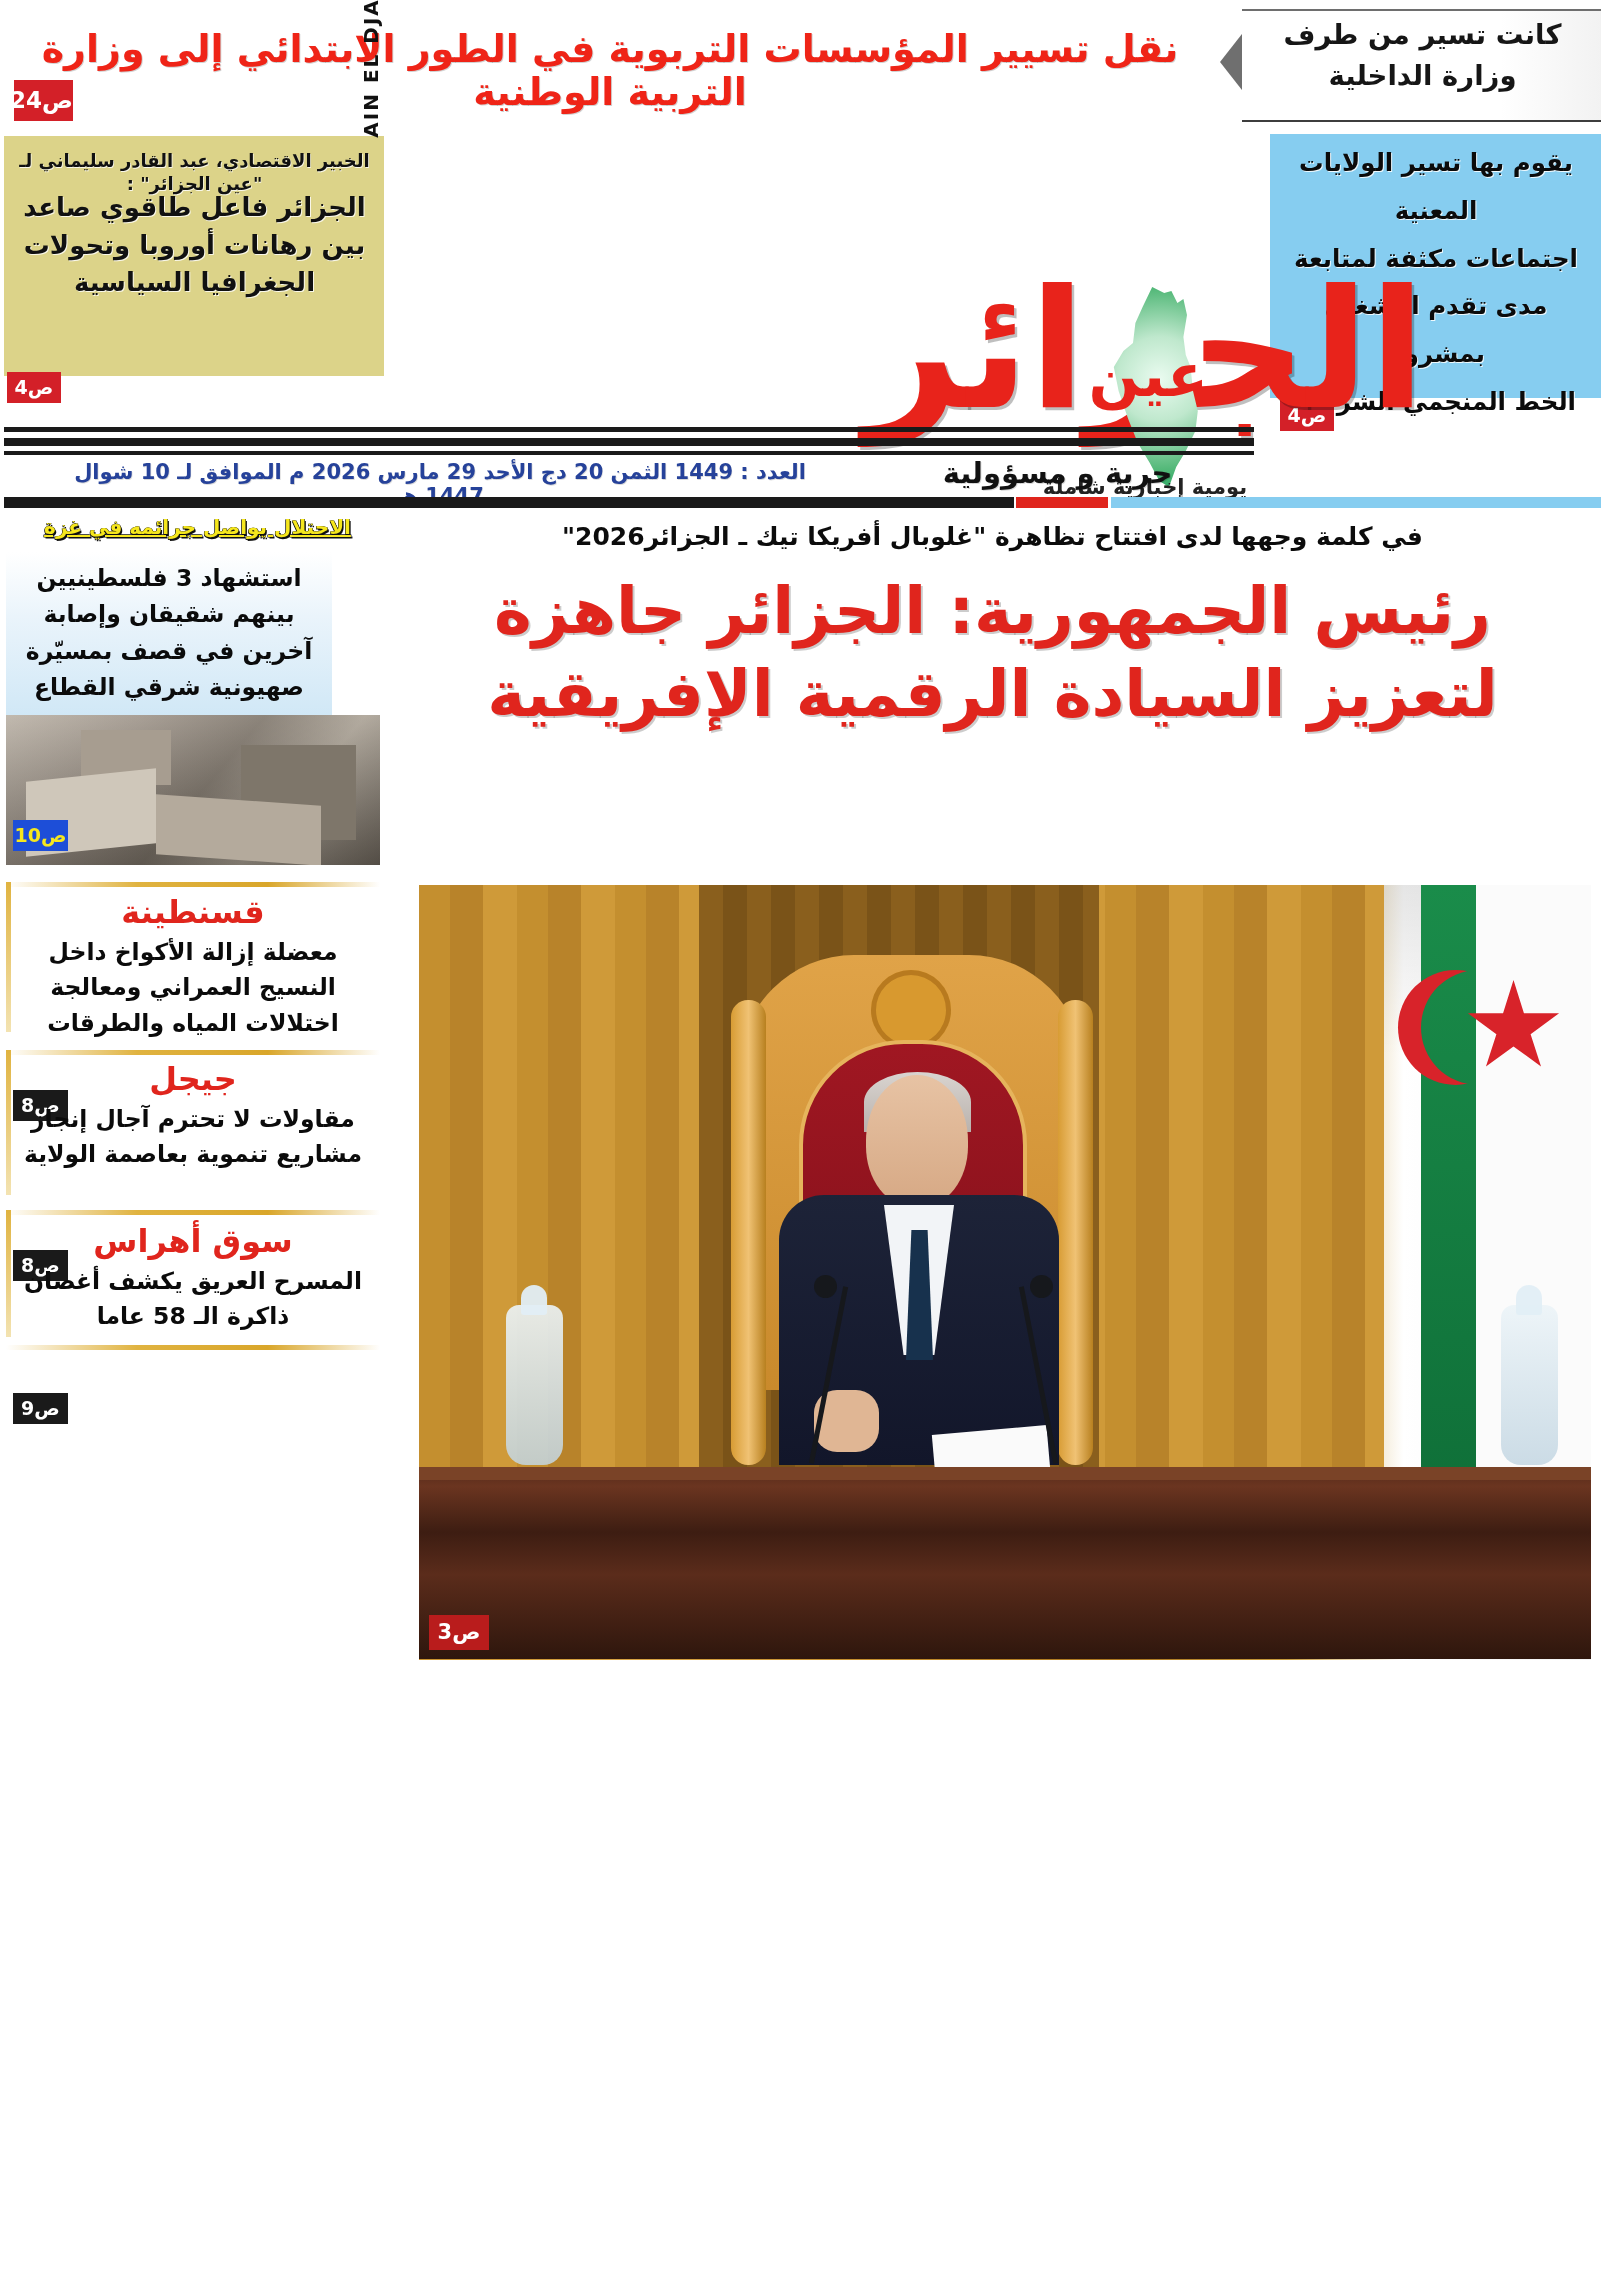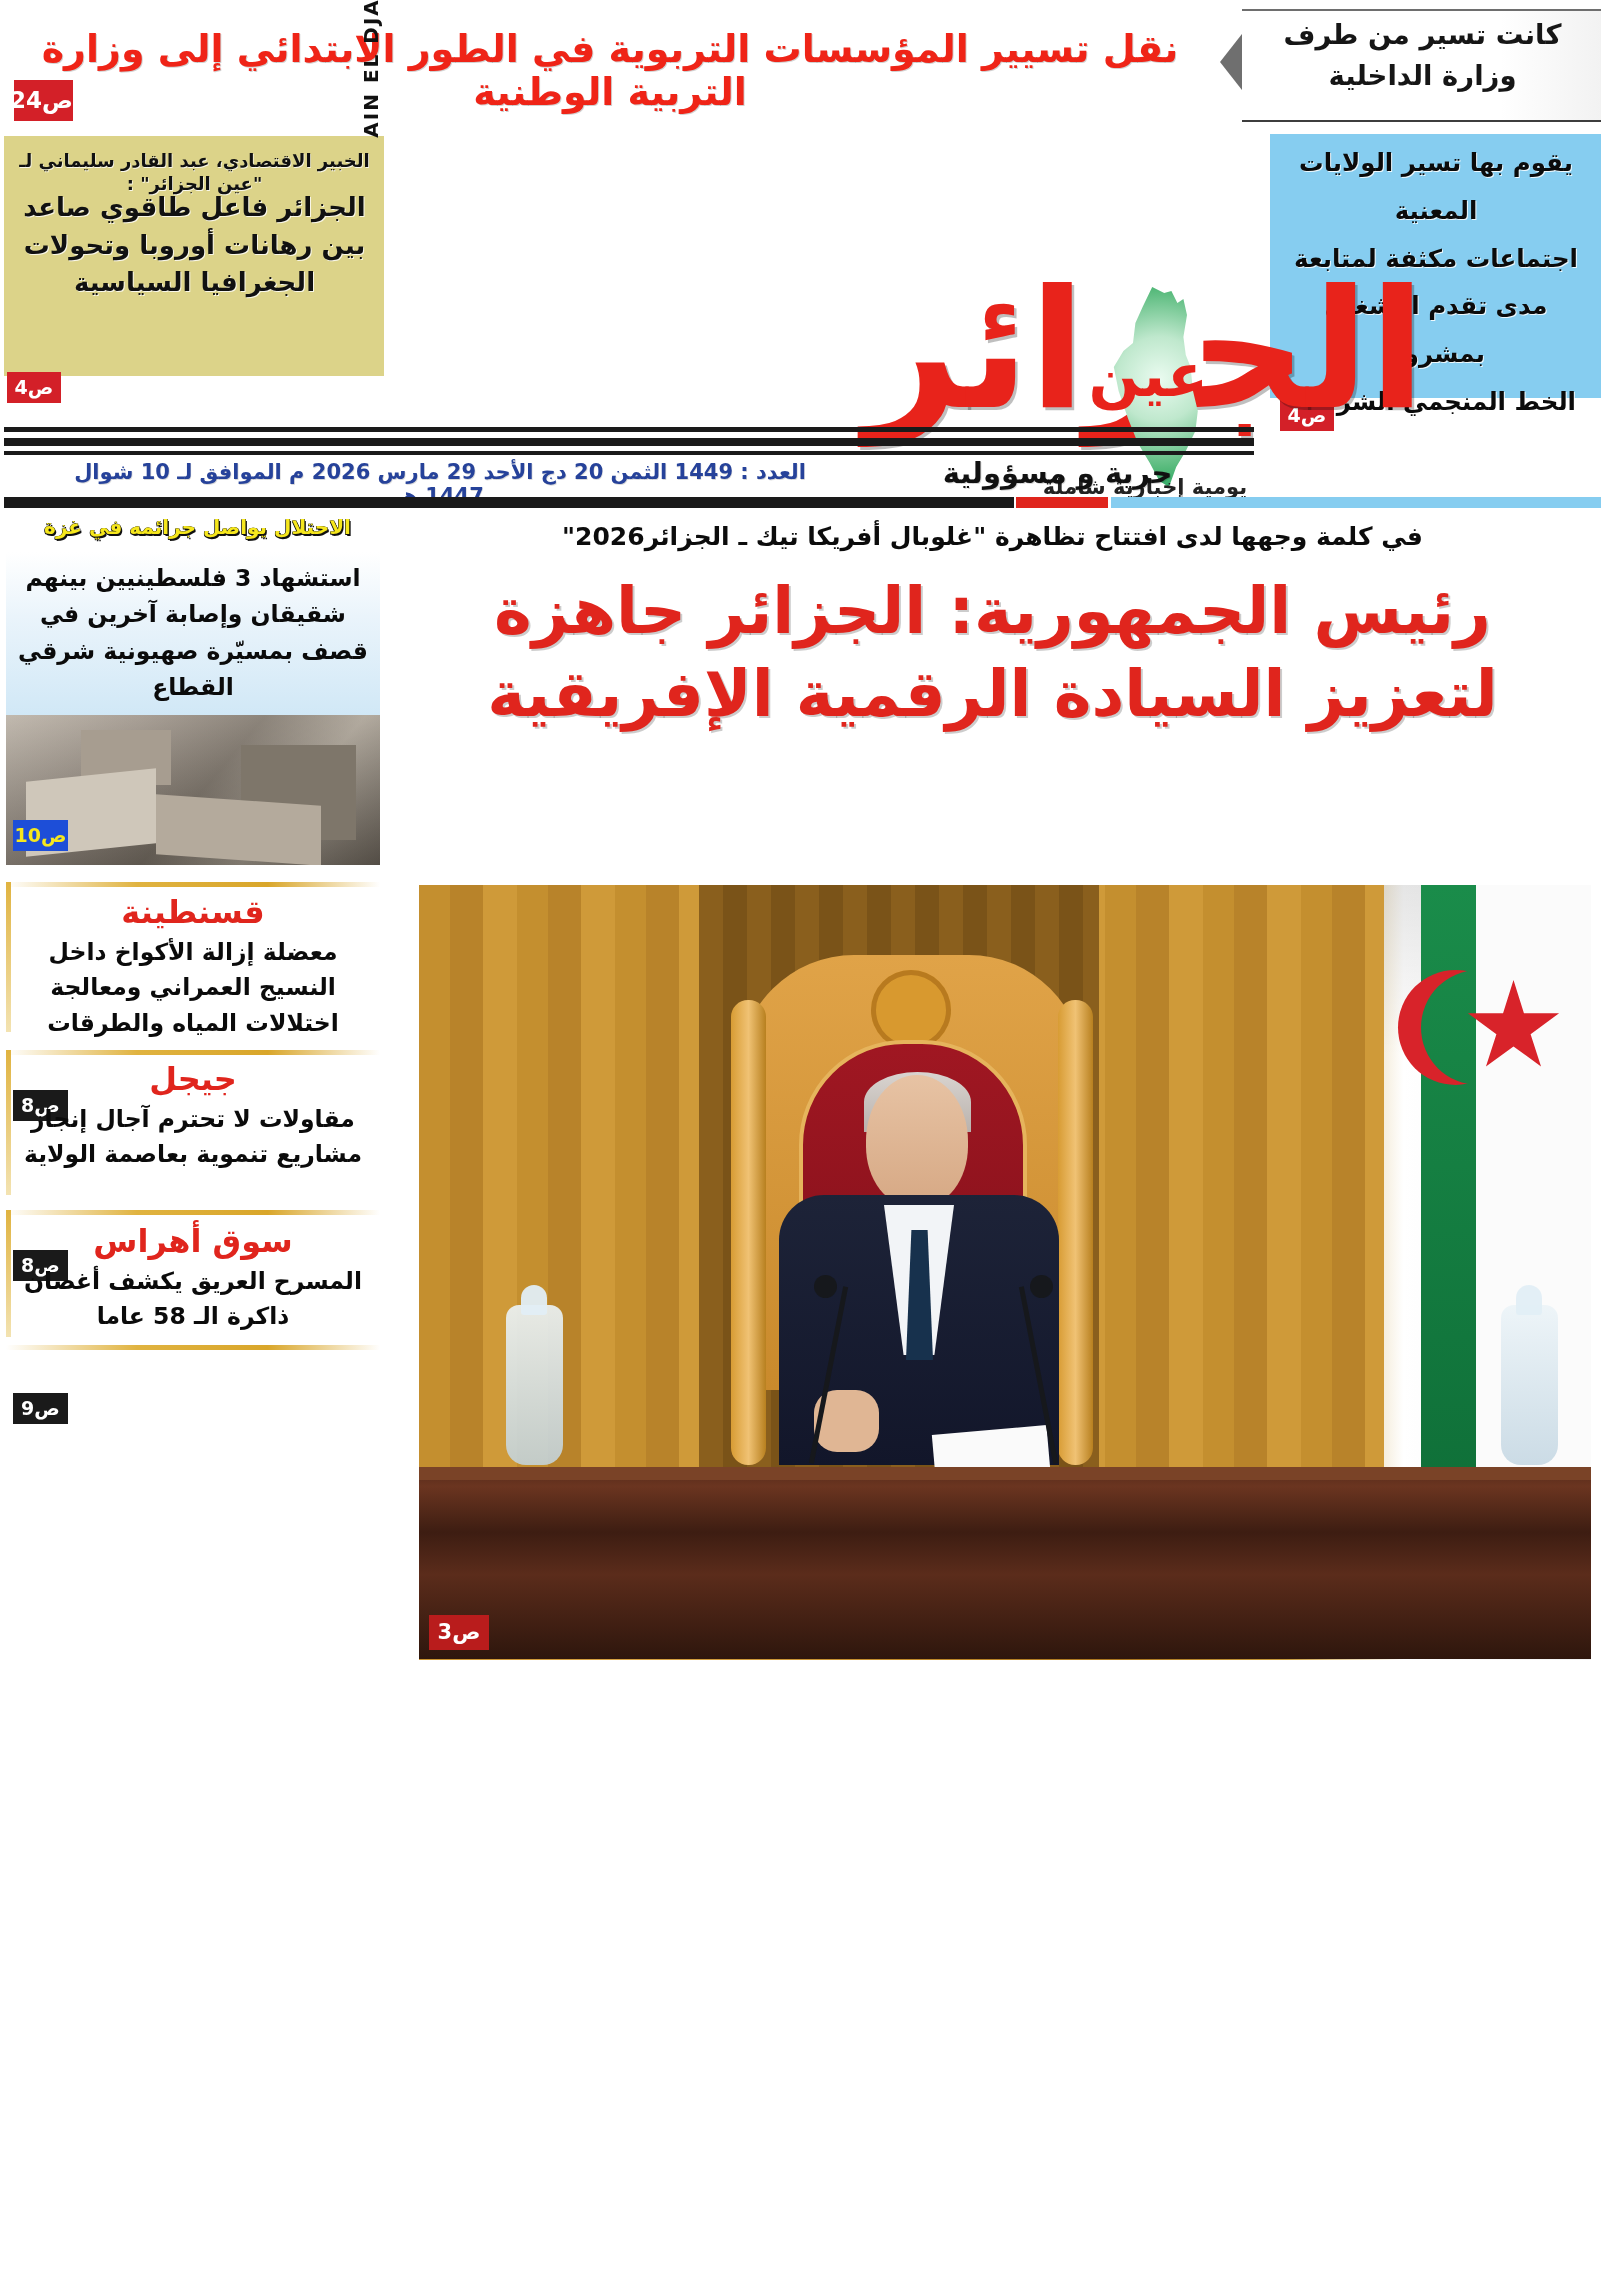--- a/index.html
+++ b/index.html
@@ -201,23 +201,24 @@
     background:linear-gradient(180deg,#52291a 0%,#6b3520 10%,#3d1d12 34%,#5b2c1b 56%,#2e160d 100%);}
   .desk-edge{position:absolute;left:0;top:582px;width:1172px;height:13px;background:#7a4327;}
   #main-photo-badge{
     left:429px;top:1615px;width:60px;height:35px;background:#b91c1c;
     color:#fff;font-size:21px;font-weight:bold;text-align:center;line-height:35px;z-index:5;
   }
   #gaza-kicker{
     left:15px;top:515px;width:365px;
     font-size:20px;font-weight:bold;color:#f6e71d;text-align:center;
     text-shadow:1.5px 1.5px 0 #101010,-0.5px -0.5px 0 #101010,0.5px -0.5px 0 #101010,-0.5px 0.5px 0 #101010;
+    text-decoration:underline;
   }
   #gaza-head{
-    left:6px;top:552px;width:374px;height:170px;
+    left:6px;top:552px;width:326px;height:170px;
     background:linear-gradient(180deg,#ffffff 0%,#eaf4fb 38%,#cfe7f6 100%);
     font-size:23.5px;font-weight:bold;color:#0b0b0b;text-align:center;line-height:1.55;
     padding-top:8px;box-sizing:border-box;
   }
   #gaza-photo{
     left:6px;top:715px;width:374px;height:150px;
     background:
       linear-gradient(180deg,rgba(255,255,255,.12),rgba(0,0,0,.25)),
       linear-gradient(130deg,#b9b0a4 0%,#9c9287 28%,#7d7469 52%,#a9a093 72%,#6e665c 100%);
     overflow:hidden;

